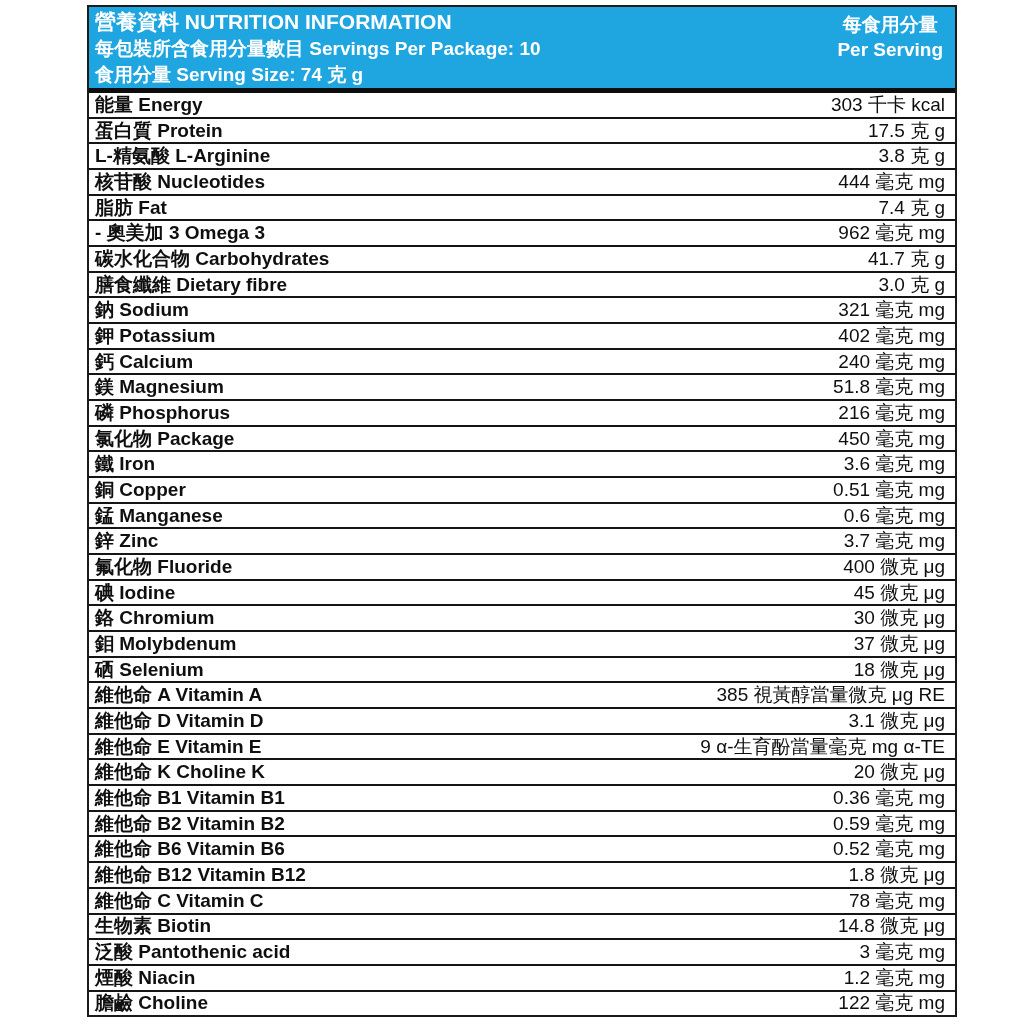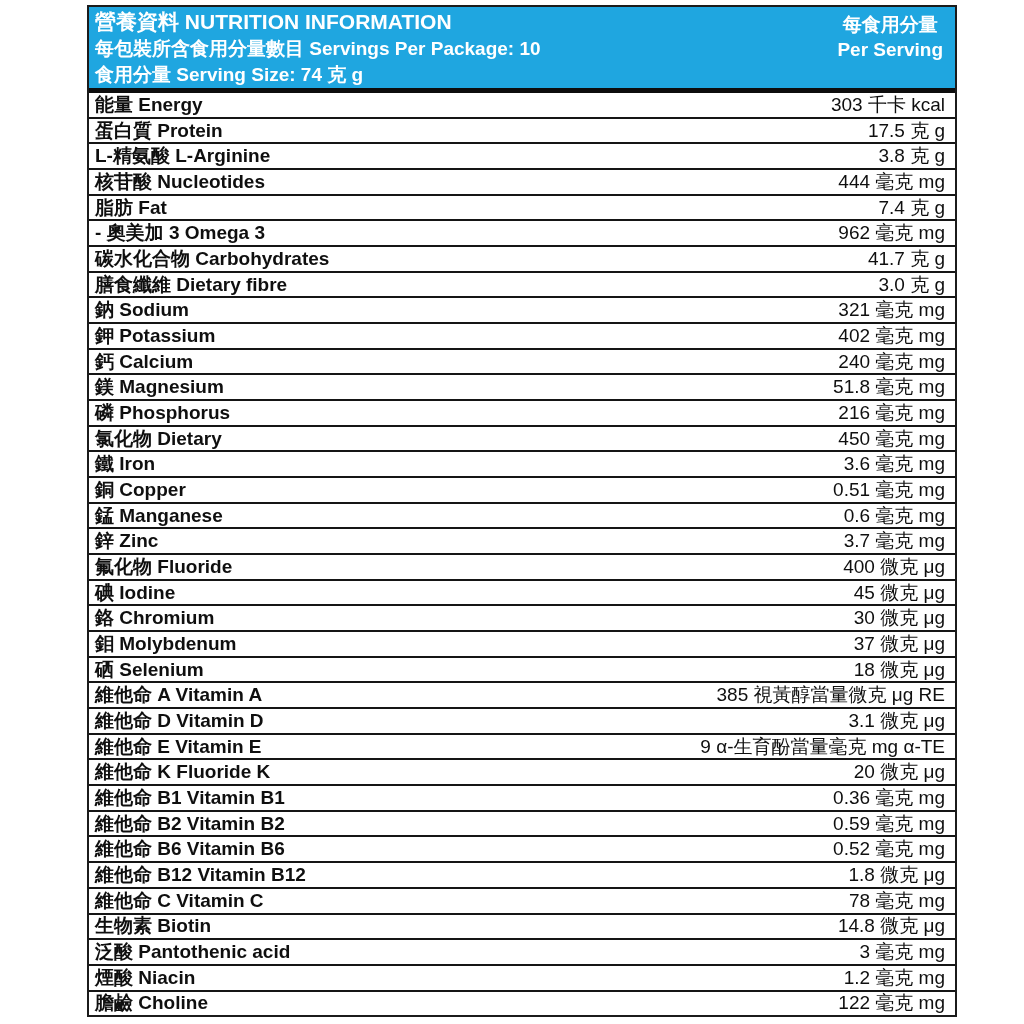--- a/index.html
+++ b/index.html
@@ -146,21 +146,21 @@
         </div>
         <div class="row">
           <span class="row-label">鎂 Magnesium</span>
           <span class="row-value">51.8 毫克 mg</span>
         </div>
         <div class="row">
           <span class="row-label">磷 Phosphorus</span>
           <span class="row-value">216 毫克 mg</span>
         </div>
         <div class="row">
-          <span class="row-label">氯化物 Dietary</span>
+          <span class="row-label">氯化物 Package</span>
           <span class="row-value">450 毫克 mg</span>
         </div>
         <div class="row">
           <span class="row-label">鐵 Iron</span>
           <span class="row-value">3.6 毫克 mg</span>
         </div>
         <div class="row">
           <span class="row-label">銅 Copper</span>
           <span class="row-value">0.51 毫克 mg</span>
         </div>
@@ -198,21 +198,21 @@
         </div>
         <div class="row">
           <span class="row-label">維他命 D Vitamin D</span>
           <span class="row-value">3.1 微克 μg</span>
         </div>
         <div class="row">
           <span class="row-label">維他命 E Vitamin E</span>
           <span class="row-value">9 α-生育酚當量毫克 mg α-TE</span>
         </div>
         <div class="row">
-          <span class="row-label">維他命 K Fluoride K</span>
+          <span class="row-label">維他命 K Choline K</span>
           <span class="row-value">20 微克 μg</span>
         </div>
         <div class="row">
           <span class="row-label">維他命 B1 Vitamin B1</span>
           <span class="row-value">0.36 毫克 mg</span>
         </div>
         <div class="row">
           <span class="row-label">維他命 B2 Vitamin B2</span>
           <span class="row-value">0.59 毫克 mg</span>
         </div>

